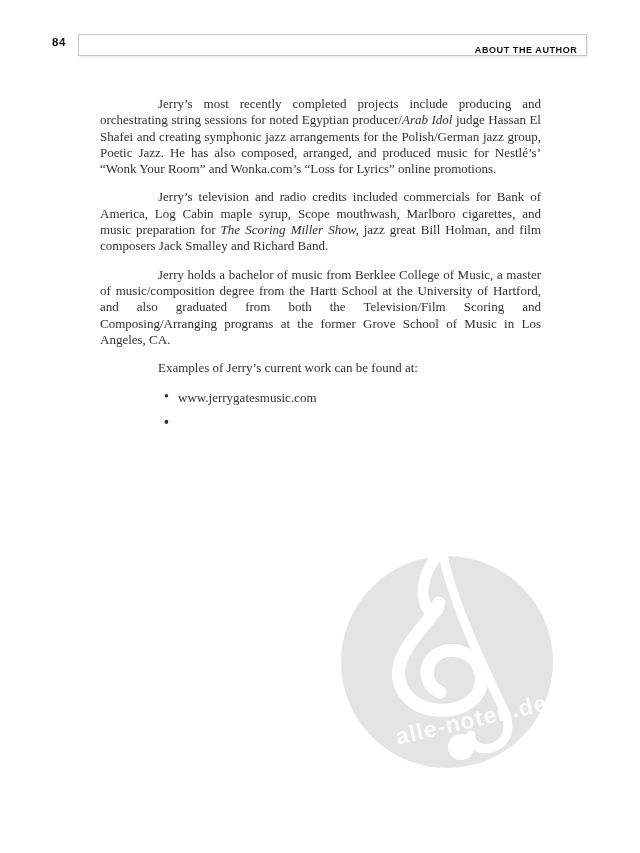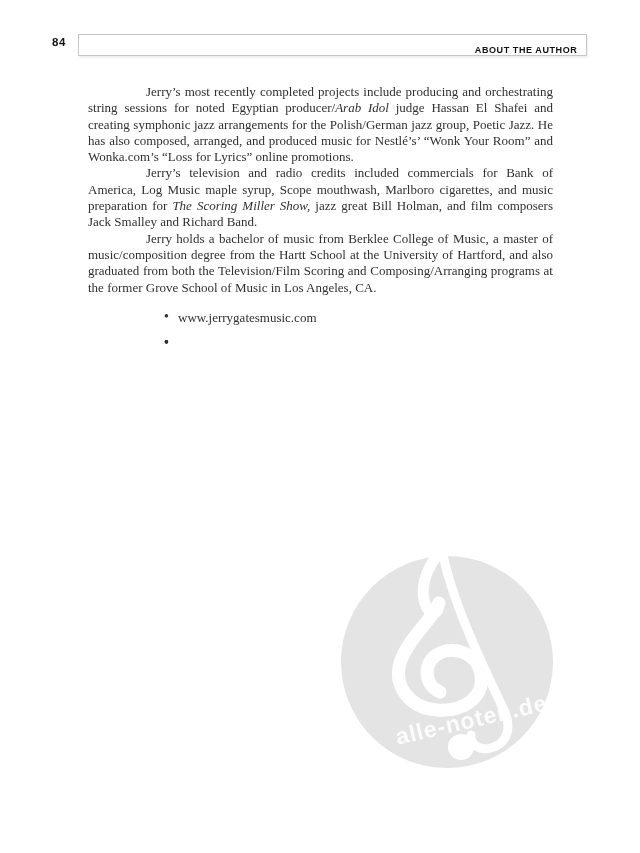--- a/index.html
+++ b/index.html
@@ -58,21 +58,21 @@
     left: 88px;
     top: 84px;
     width: 465px;
     font-size: 13px;
     line-height: 16.3px;
     color: #332f2f;
     text-align: justify;
     z-index: 2;
   }
   .body-text p {
-    margin: 0;
+    margin: 12px;
     text-indent: 58px;
   }
   .body-text em { font-style: italic; }
 
   .link-list {
     list-style: none;
     margin: 14px 0 0 0;
     padding: 0;
   }
   .link-list li {
@@ -135,22 +135,23 @@
 
       <path d="M 104 63 C 94 84, 74 98, 66 120 C 57 145, 74 168, 102 170 C 130 172, 150 156, 146 134 C 142 112, 116 104, 100 116 C 88 126, 90 146, 105 152" stroke-width="13"></path>
     </g>
     <circle cx="126" cy="207" r="13" fill="#ffffff"></circle>
   </svg>
   <div class="watermark-text">alle-noten.de</div>
 
   <div class="body-text" id="body-text">
 
     <p><span>Jerry’s most recently completed projects include producing and orchestrating string sessions for noted Egyptian producer/</span><em>Arab Idol</em><span> judge Hassan El Shafei and creating symphonic jazz arrangements for the Polish/German jazz group, Poetic Jazz. He has also composed, arranged, and produced music for Nestlé’s’ “Wonk Your Room” and Wonka.com’s “Loss for Lyrics” online promotions.</span></p>
-      <p><span>Jerry’s television and radio credits included commercials for Bank of America, Log Music maple syrup, Scope mouthwash, Marlboro cigarettes, and music preparation for </span><em>The Scoring Miller Show,</em><span> jazz great Bill Holman, and film composers Jack Smalley and Richard Band.</span></p>
+      <p><span>Jerry’s television and radio credits included commercials for Bank of America, Log Cabin maple syrup, Scope mouthwash, Marlboro cigarettes, and music preparation for </span><em>The Scoring Miller Show,</em><span> jazz great Bill Holman, and film composers Jack Smalley and Richard Band.</span></p>
       <p><span>Jerry holds a bachelor of music from Berklee College of Music, a master of music/composition degree from the Hartt School at the University of Hartford, and also graduated from both the Television/Film Scoring and Composing/Arranging programs at the former Grove School of Music in Los Angeles, CA.</span></p>
+      <p><span>Examples of Jerry’s current work can be found at:</span></p>
       <ul class="link-list" id="link-list">
         <li><span class="bullet">•</span><span>www.jerrygatesmusic.com</span></li>
         <li><span class="bullet">•</span></li>
         <li><span class="bullet">•</span></li>
         <li><span class="bullet">•</span></li>
       </ul>
   </div>
 
 </div>
 

